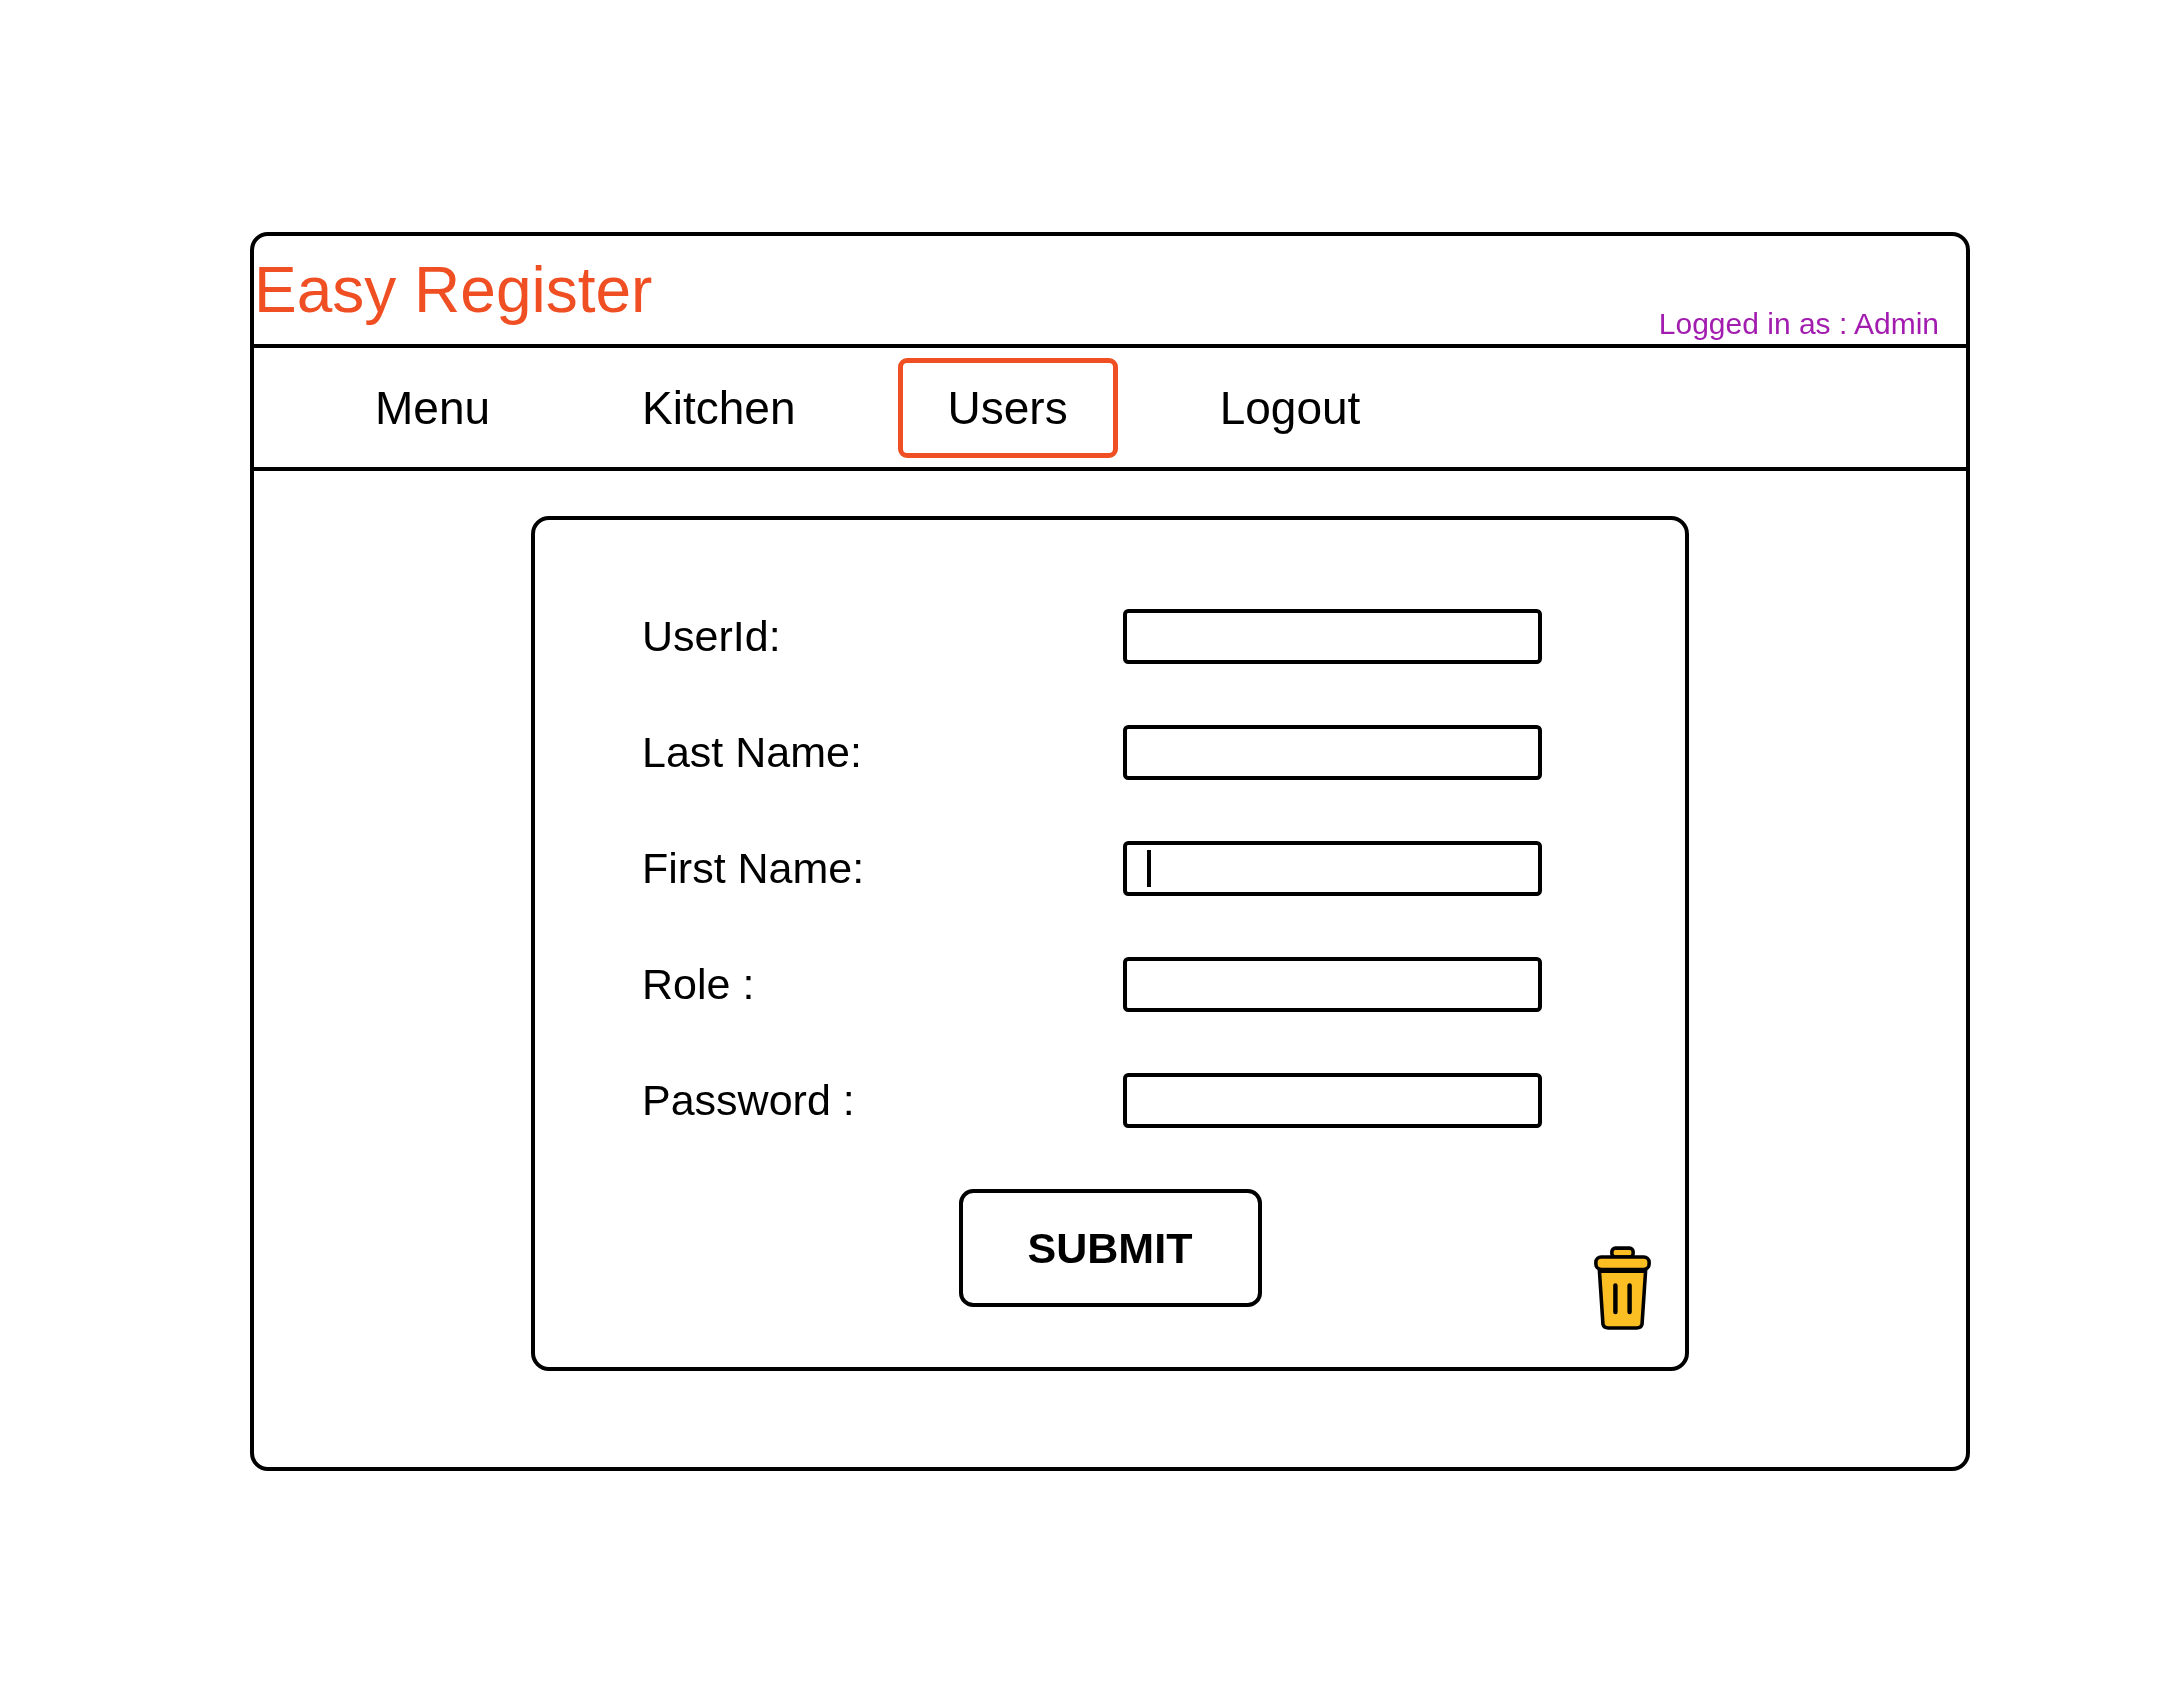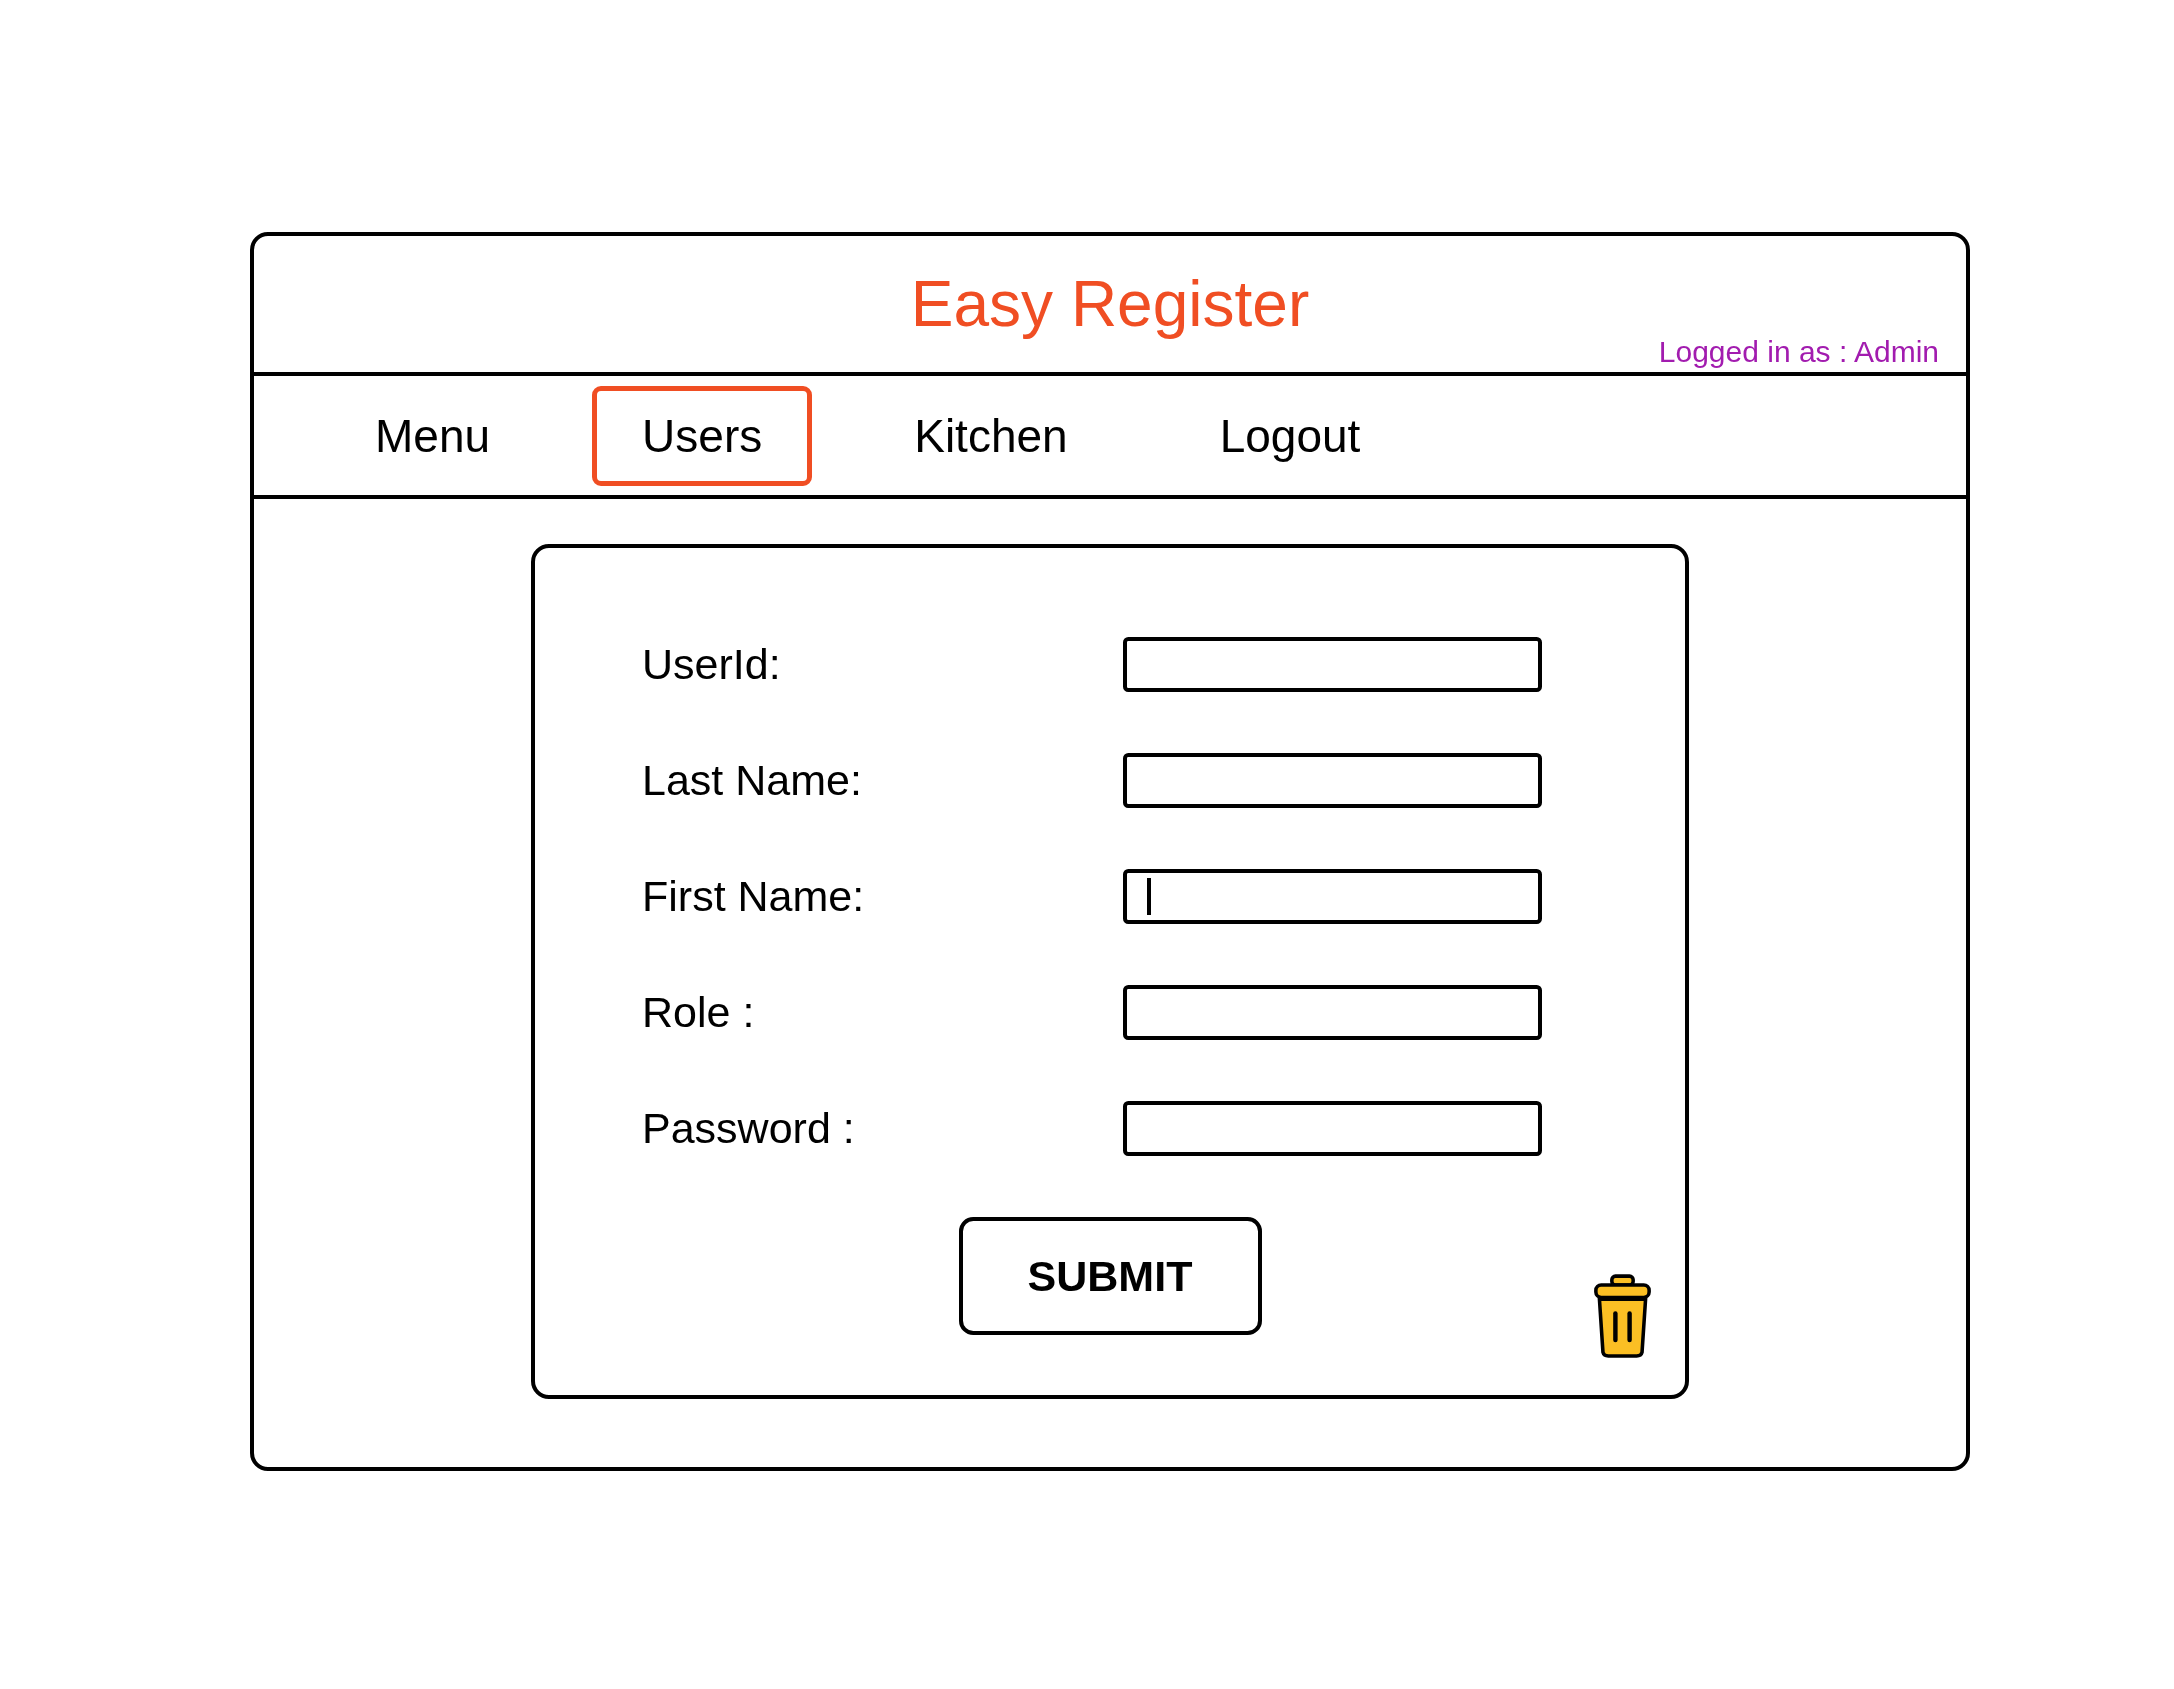--- a/index.html
+++ b/index.html
@@ -18,26 +18,25 @@
       position: absolute;
       left: 250px;
       top: 232px;
       width: 1720px;
       height: 1239px;
       border: 4.5px solid #000000;
       border-radius: 18px;
       background: #ffffff;
     }
     .header-bar {
-      height: 140px;
+      height: 112px;
       border-bottom: 4.5px solid #000000;
       position: relative;
       display: flex;
       align-items: center;
-      justify-content: center;
     }
     .app-title {
       color: #f04e23;
       font-size: 64px;
       font-weight: 500;
     }
     .logged-in {
       position: absolute;
       right: 27px;
       bottom: 3px;
@@ -139,22 +138,22 @@
 
   <div class="header-bar">
     <div class="app-title">Easy Register</div>
     <div class="logged-in">
       <span>Logged in as :  </span><span>Admin</span>
     </div>
   </div>
 
   <div class="nav-bar">
     <div class="nav-item">Menu</div>
+    <div class="nav-item">Kitchen</div>
     <div class="nav-item active">Users</div>
-    <div class="nav-item">Kitchen</div>
     <div class="nav-item">Logout</div>
   </div>
 
   <div class="content-area">
     <div class="form-card">
 
       <div class="form-row">
         <div class="form-label">UserId:</div>
         <input class="form-input" type="text" value="" style="">
       </div>

